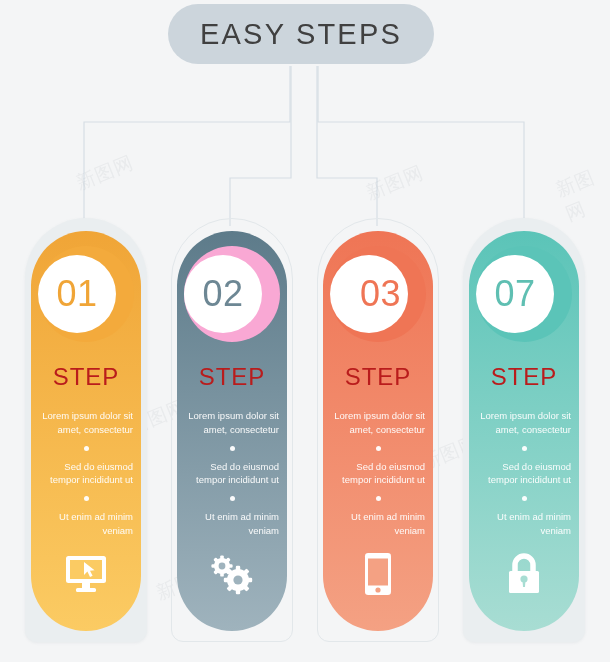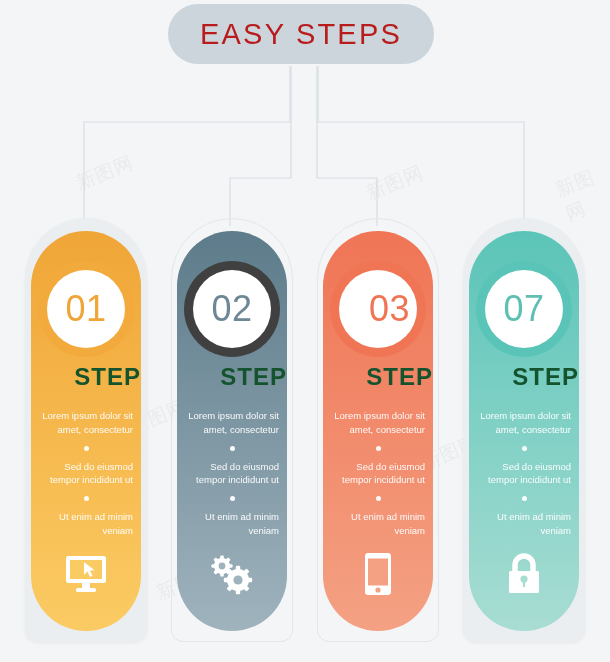--- a/index.html
+++ b/index.html
@@ -30,21 +30,21 @@
     top: 4px;
     width: 266px;
     height: 60px;
     background: #ccd5dc;
     border-radius: 30px;
     display: flex;
     align-items: center;
     justify-content: center;
   }
   .title-pill-text {
-    color: #b91c1c;
+    color: #404040;
     font-size: 29px;
     font-weight: 400;
     letter-spacing: 2.2px;
     font-family: "Liberation Sans", sans-serif;
     text-align: right;
   }
 
   
   .connectors {
     position: absolute;
@@ -104,28 +104,27 @@
   }
   .capsule-inner {
     position: absolute;
     inset: 0;
   }
 
   
   .num-ring {
     position: absolute;
     left: 50%;
-    top: 30px;
+    top: 15px;
     transform: translateX(-50%);
     width: 96px;
     height: 96px;
     border-radius: 50%;
     display: flex;
     align-items: center;
-    justify-content: center;
   }
   .num-disc {
     width: 78px;
     height: 78px;
     border-radius: 50%;
     background: #ffffff;
     display: flex;
     align-items: center;
     justify-content: center;
   }
@@ -135,25 +134,25 @@
     letter-spacing: 0.5px;
     line-height: 1;
     font-family: "Liberation Sans", sans-serif;
   }
 
   .step-label {
     position: absolute;
     left: 0;
     right: 0;
     top: 132px;
-    text-align: right;
-    color: #14532d;
+    text-align: center;
+    color: #b91c1c;
     font-size: 24px;
     letter-spacing: 1px;
-    font-weight: 700;
+    font-weight: 400;
   }
 
   .body-block {
     position: absolute;
     left: 4px;
     right: 4px;
     top: 178px;
   }
   .body-line {
     color: #ffffff;
@@ -256,21 +255,21 @@
                 <path d="M20 8 L20 21 L23.4 17.6 L26 23 L28.6 21.8 L26 16.8 L30.6 16.3 Z" fill="#ffffff"></path>
               </svg>
             </div>
           </div>
         </div>
       </div>
       <div class="col c1">
         <div class="shell ghost"></div>
         <div class="capsule">
           <div class="capsule-inner" style="background:linear-gradient(180deg,#5d7b8a 0%,#9fb3bd 100%);"></div>
-          <div class="num-ring" style="background:#404040;">
+          <div class="num-ring" style="background:#f9a8d4;">
             <div class="num-disc">
               <span class="num-text" style="color:#6d8794;">02</span>
             </div>
           </div>
           <div class="step-label">STEP</div>
           <div class="body-block">
             <div class="body-line">Lorem ipsum dolor sit amet, consectetur</div>
             <div class="dot-sep"></div>
             <div class="body-line">Sed do eiusmod tempor incididunt ut</div>
             <div class="dot-sep"></div>

